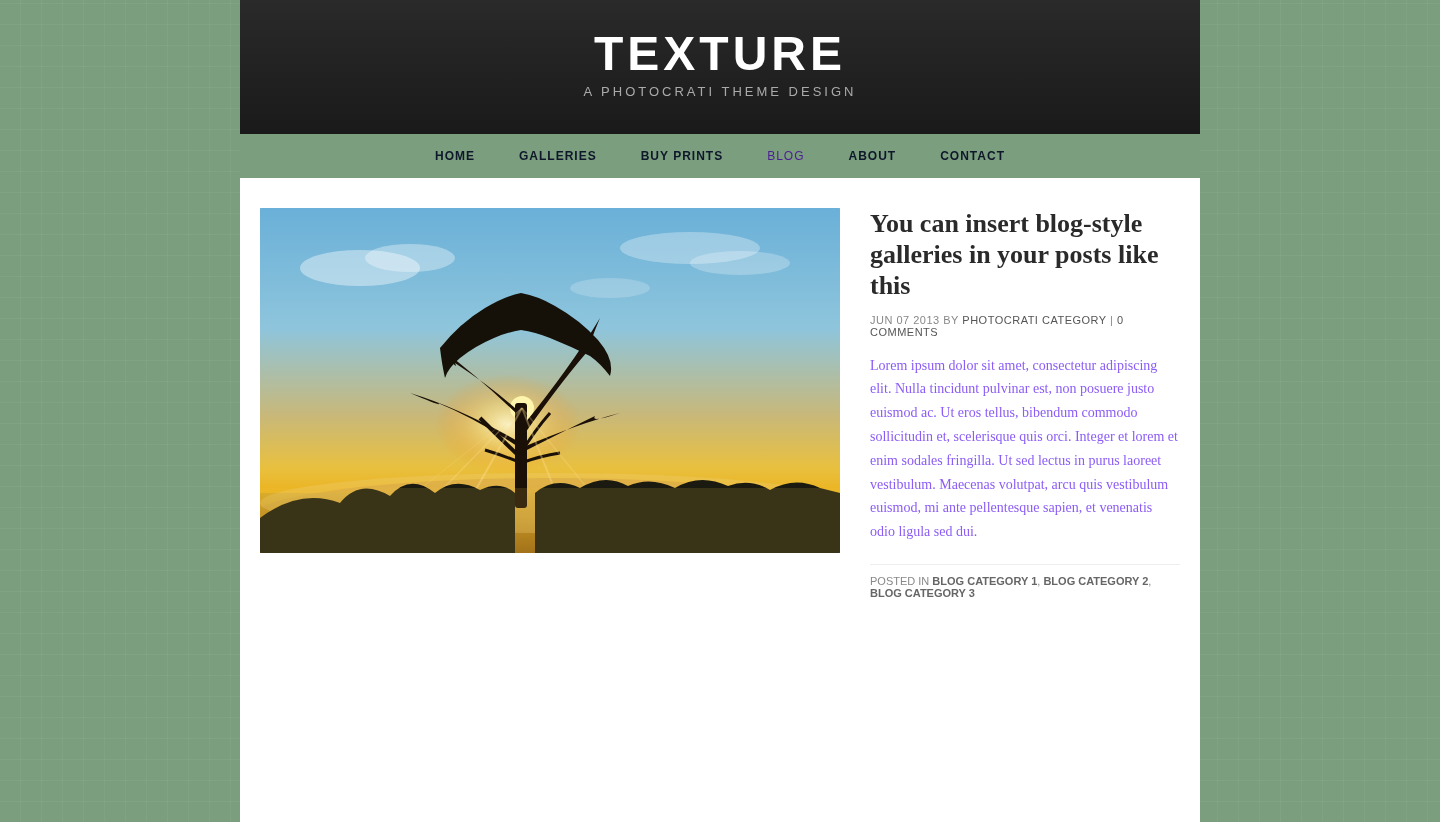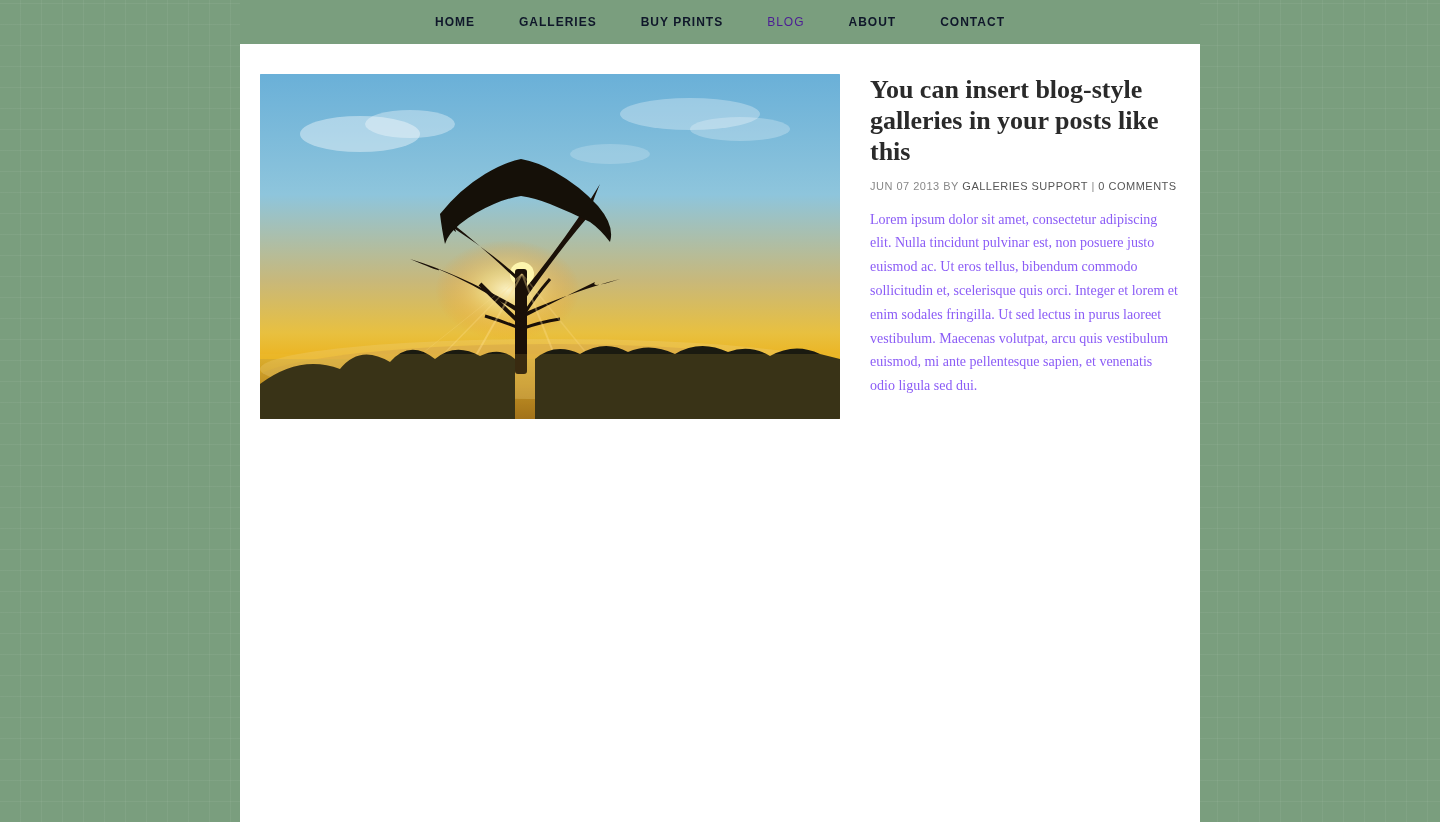--- a/index.html
+++ b/index.html
@@ -179,20 +179,24 @@
       color: #666;
       text-decoration: none;
       font-weight: bold;
     }
   </style>
 </head>
 <body>
 
 <div class="outer-wrapper">
 
+  <header class="site-header">
+    <h1 class="site-title">TEXTURE</h1>
+    <p class="site-subtitle">A PHOTOCRATI THEME DESIGN</p>
+  </header>
 
   <nav class="site-nav">
     <ul class="nav-list">
       <li class="nav-item">
         <a href="#">HOME</a>
       </li>
       <li class="nav-item">
         <a href="#">GALLERIES</a>
       </li>
       <li class="nav-item">
@@ -276,21 +280,22 @@
           <ellipse cx="430" cy="40" rx="70" ry="16" fill="#ffffff" opacity="0.3"></ellipse>
           <ellipse cx="480" cy="55" rx="50" ry="12" fill="#ffffff" opacity="0.25"></ellipse>
           <ellipse cx="350" cy="80" rx="40" ry="10" fill="#ffffff" opacity="0.2"></ellipse>
         </svg>
       </div>
     </div>
 
     <aside class="post-sidebar">
       <h2 class="post-title">You can insert blog-style galleries in your posts like this</h2>
 
-      <p class="post-meta"><span>JUN 07 2013</span> <span>BY</span> <a href="#">GALLERIES SUPPORT</a> <span>|</span> <a href="#">0 COMMENTS</a></p>
+      <p class="post-meta"><span>JUN 07 2013</span> <span>BY</span> <a href="#">PHOTOCRATI CATEGORY</a> <span>|</span> <a href="#">0 COMMENTS</a></p>
 
       <p class="post-excerpt">Lorem ipsum dolor sit amet, consectetur adipiscing elit. Nulla tincidunt pulvinar est, non posuere justo euismod ac. Ut eros tellus, bibendum commodo sollicitudin et, scelerisque quis orci. Integer et lorem et enim sodales fringilla. Ut sed lectus in purus laoreet vestibulum. Maecenas volutpat, arcu quis vestibulum euismod, mi ante pellentesque sapien, et venenatis odio ligula sed dui.</p>
 
+      <div class="post-footer"><span>POSTED IN</span> <a href="#">BLOG CATEGORY 1</a>, <a href="#">BLOG CATEGORY 2</a>, <a href="#">BLOG CATEGORY 3</a></div>
     </aside>
 
   </main>
 
 </div>
 
 </body></html>

